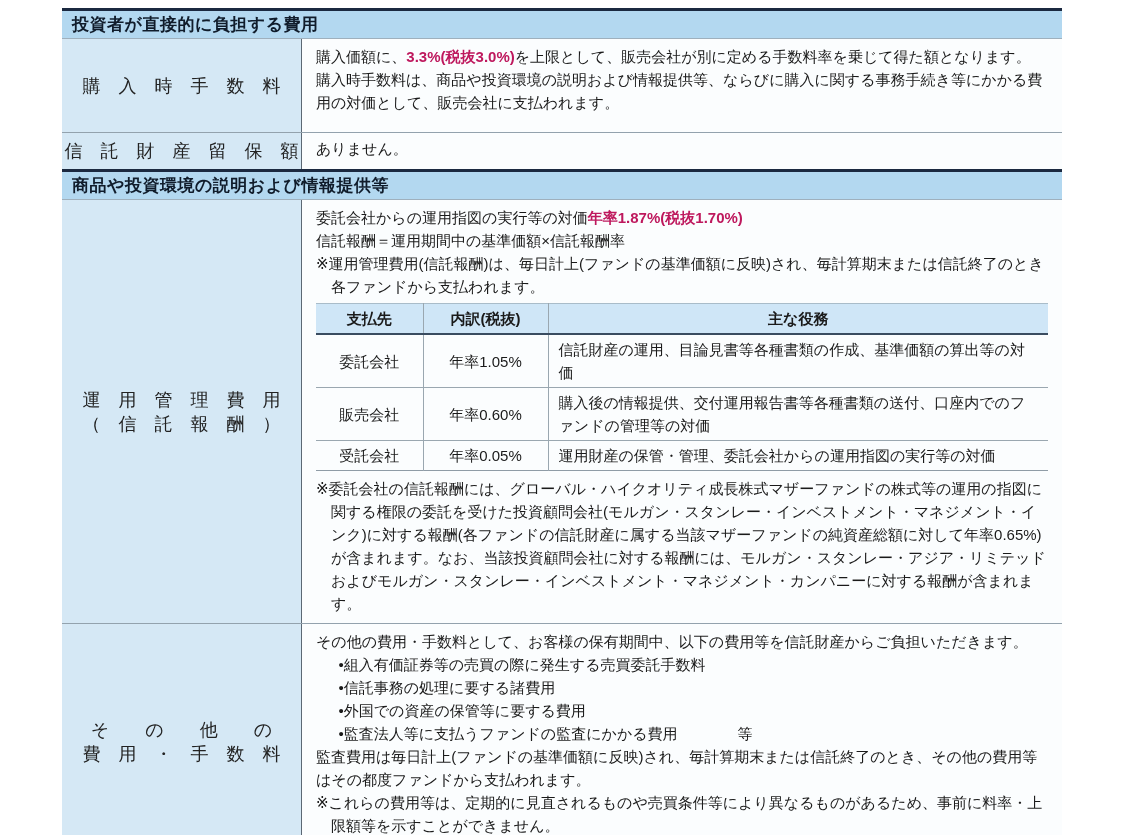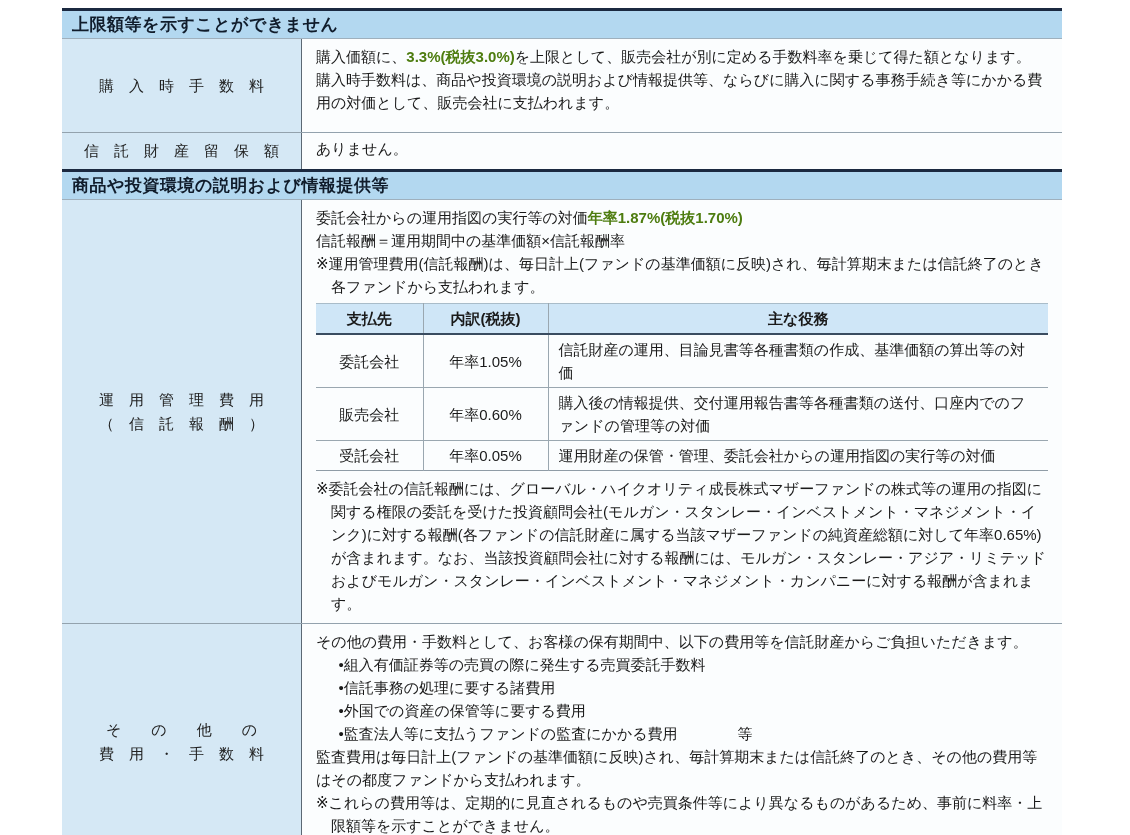--- a/index.html
+++ b/index.html
@@ -35,34 +35,34 @@
     grid-template-columns:240px 1fr;
   }
   .row.sep{border-top:1px solid #93a2ad;}
   .label-cell{
     background:#d5e8f5;
     border-right:1.5px solid #5b6874;
     display:flex;flex-direction:column;
     align-items:center;justify-content:center;
     text-align:center;
     padding:6px 4px;
-    font-size:15px;
+    font-size:18px;
     color:#222;
   }
   .label-cell .lbl{line-height:24px;white-space:nowrap;}
   .content-cell{
     background:#fbfdfe;
     padding:6px 14px 8px 14px;
     font-size:15px;
     line-height:23px;
   }
   .content-cell p{margin:0;}
   p.hang{padding-left:1em;text-indent:-1em;}
   .bullet{padding-left:1.5em;}
-  .red{color:#4d7c0f;font-weight:bold;}
+  .red{color:#be185d;font-weight:bold;}
   
   table.inner{
     border-collapse:collapse;
     width:100%;
     margin:5px 0 6px 0;
     font-size:15px;
     border-top:1px solid #a9bcc9;
     border-bottom:1px solid #8f9ca6;
   }
   table.inner th{
@@ -85,21 +85,21 @@
   col.c-rate{width:125px;}
   td.center{text-align:center;}
 </style>
 </head>
 <body>
 
 <div class="page">
   <div class="doc">
 
     <div class="band">
-      <span>上限額等を示すことができません</span>
+      <span>投資者が直接的に負担する費用</span>
     </div>
 
     <div class="row" style="min-height:93px;">
       <div class="label-cell">
         <div class="lbl">購　入　時　手　数　料</div>
       </div>
       <div class="content-cell">
         <p><span>購入価額に、</span><span class="red">3.3%(税抜3.0%)</span><span>を上限として、販売会社が別に定める手数料率を乗じて得た額となります。</span></p>
         <p>購入時手数料は、商品や投資環境の説明および情報提供等、ならびに購入に関する事務手続き等にかかる費用の対価として、販売会社に支払われます。</p>
       </div>

